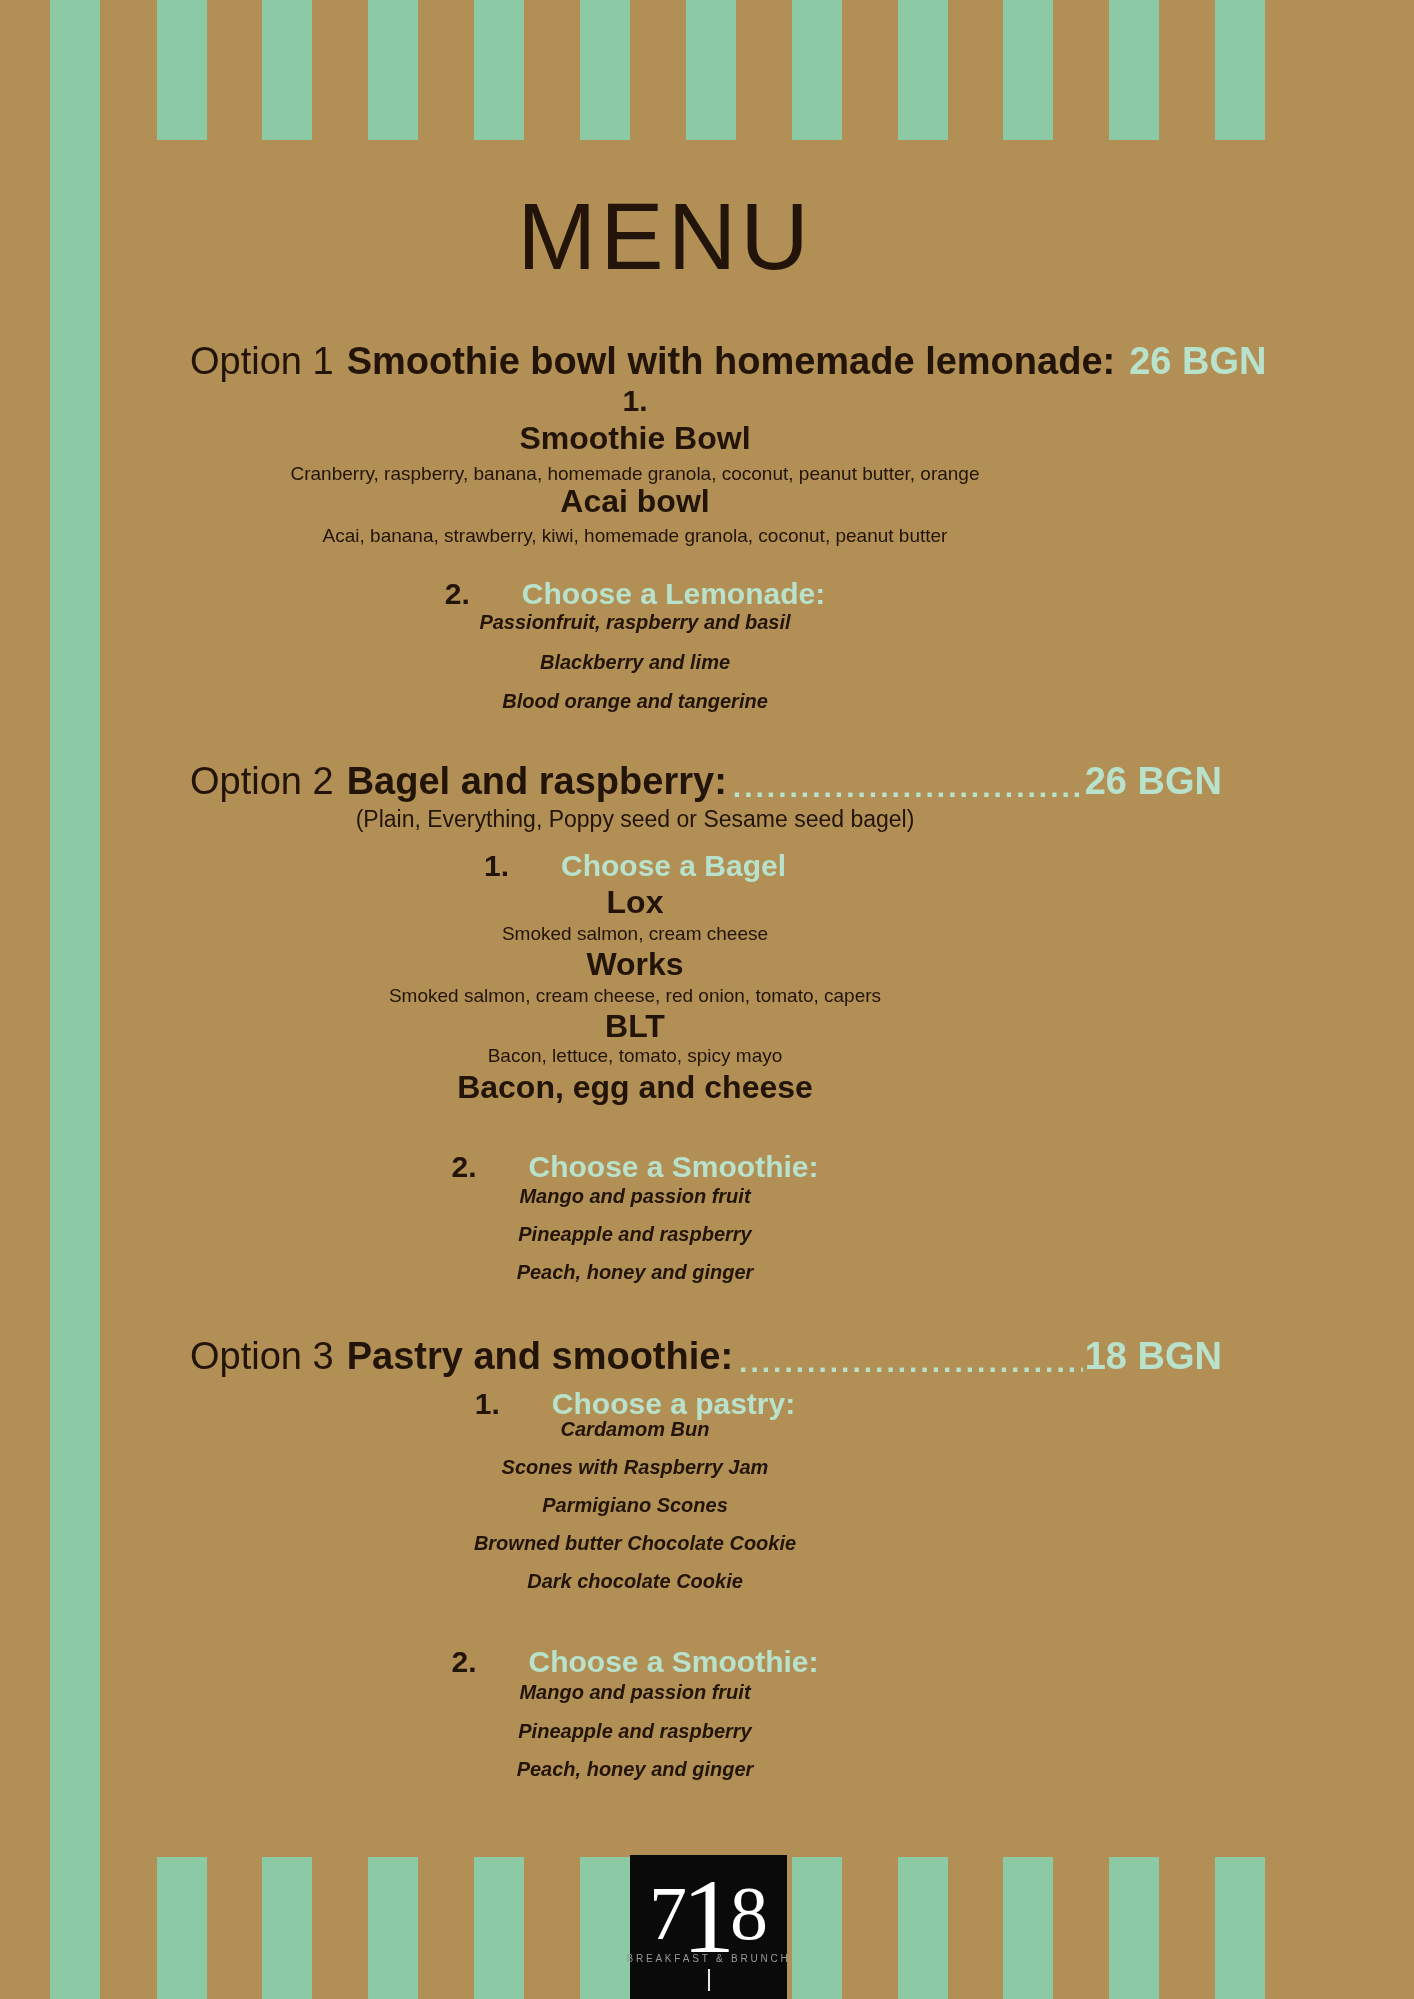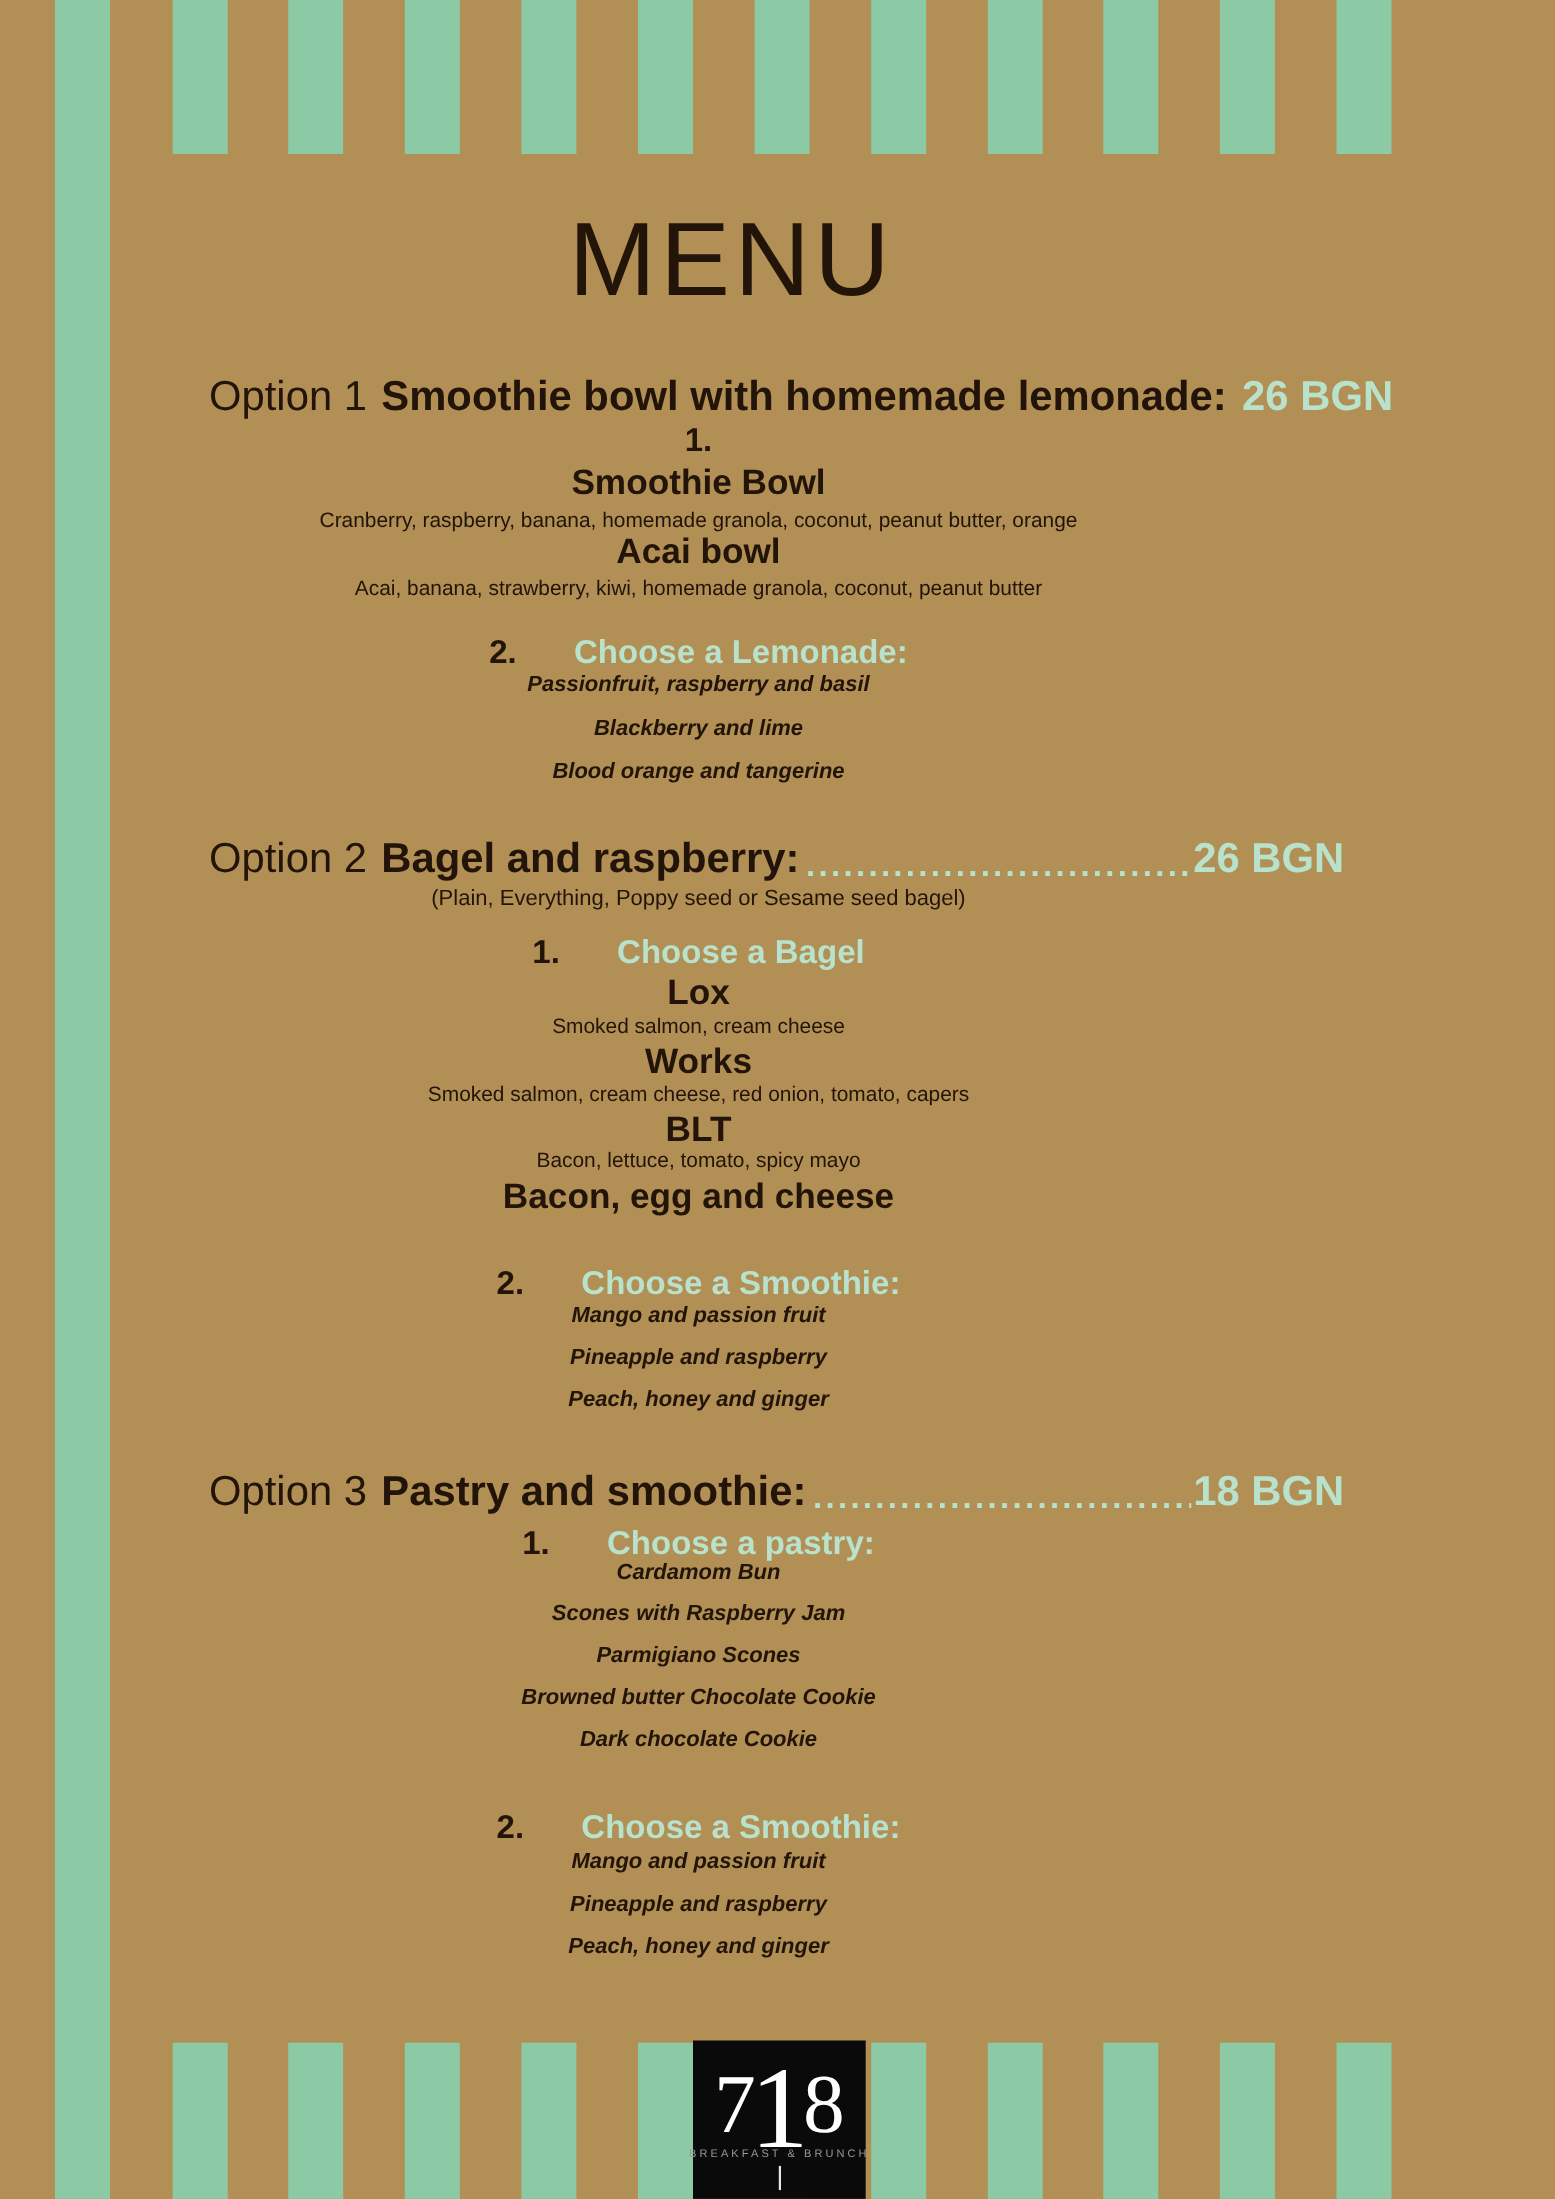--- a/index.html
+++ b/index.html
@@ -48,21 +48,21 @@
   .step{
     position:absolute;left:0;width:100%;
     display:flex;justify-content:center;gap:52px;
     font-size:30px;font-weight:700;line-height:1.05;
   }
   .step .num{color:var(--text-dark);}
   .step .slabel{color:var(--accent);}
   .item-name{font-size:32px;font-weight:700;}
   .item-desc{font-size:19px;font-weight:400;}
   .choice{font-size:20px;font-weight:700;font-style:italic;}
-  .note{font-size:20px;font-weight:400;}
+  .note{font-size:23px;font-weight:400;}
 
   .logo-box{
     position:absolute;left:630px;top:1855px;width:157px;height:144px;
     background:var(--logo-background);
     display:flex;flex-direction:column;align-items:center;
     z-index:5;
   }
   .logo-num{
     font-family:"Liberation Serif",serif;
     color:var(--logo-text);

